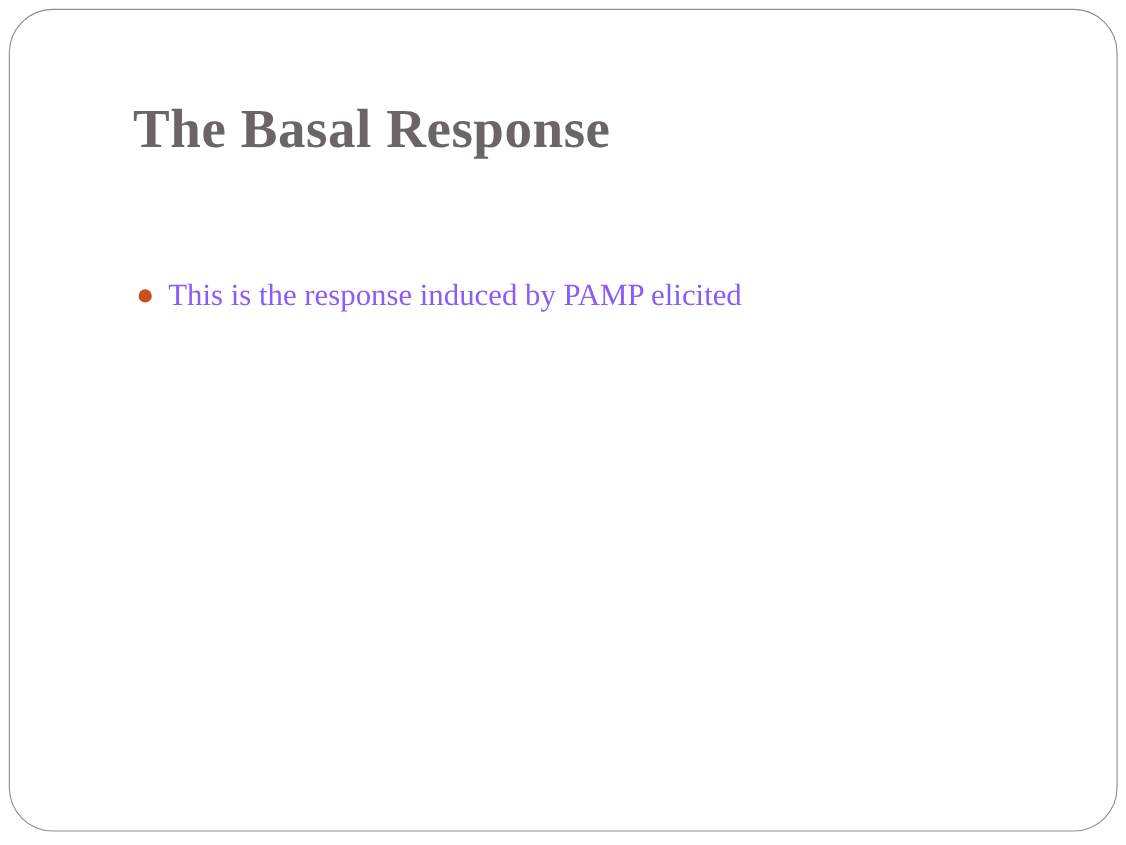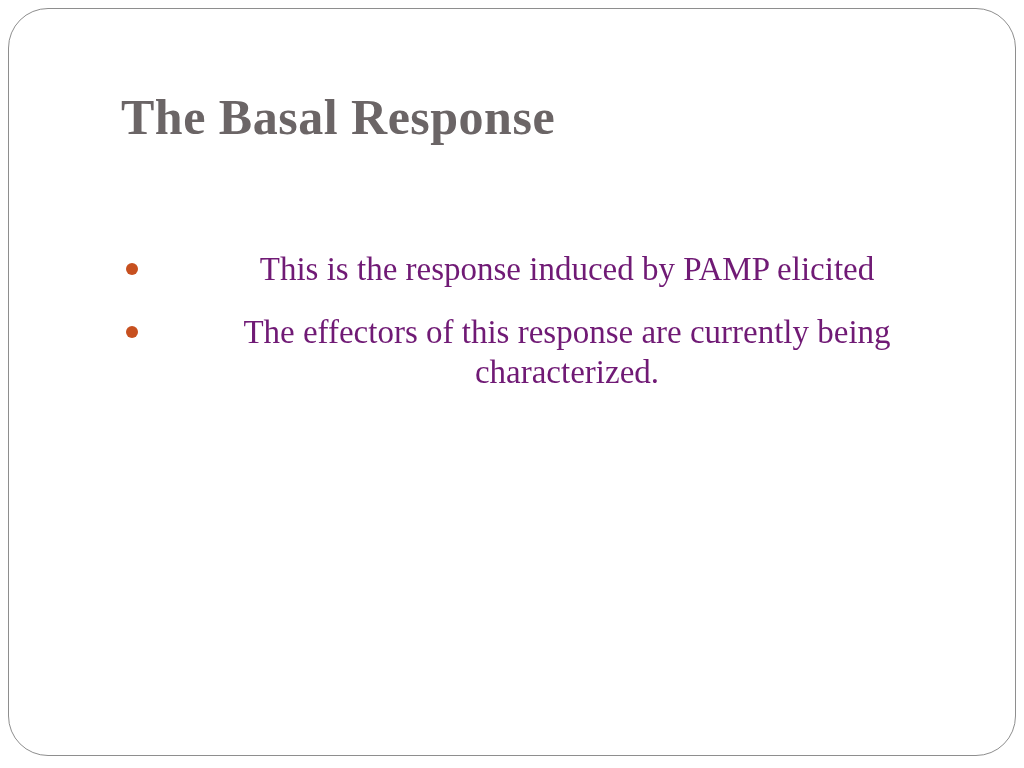--- a/index.html
+++ b/index.html
@@ -46,24 +46,23 @@
     top: 240px;
     width: 860px;
     margin: 0;
     padding: 0;
     list-style: none;
   }
   .bullet-item {
     position: relative;
     padding-left: 32px;
     margin: 0 0 23px 0;
-    font-size: 33px;
+    font-size: 28px;
     line-height: 40px;
-    color: #701a75;
-    text-align: center;
+    color: #8b5cf6;
   }
   .bullet-dot {
     position: absolute;
     left: 5px;
     top: 14px;
     width: 12px;
     height: 12px;
     border-radius: 50%;
     background: #c7501f;
   }
@@ -80,21 +79,16 @@
 
     <h1 class="slide-title">The Basal Response</h1>
 
     <ul class="bullet-list">
 
       <li class="bullet-item">
         <span class="bullet-dot"></span>
         <span class="bullet-line">This is the response induced by PAMP elicited</span>
       </li>
 
-      <li class="bullet-item">
-        <span class="bullet-dot"></span>
-        <span class="bullet-line">The effectors of this response are currently being</span>
-        <span class="bullet-line">characterized.</span>
-      </li>
 
     </ul>
   </div>
 </div>
 
 </body></html>

